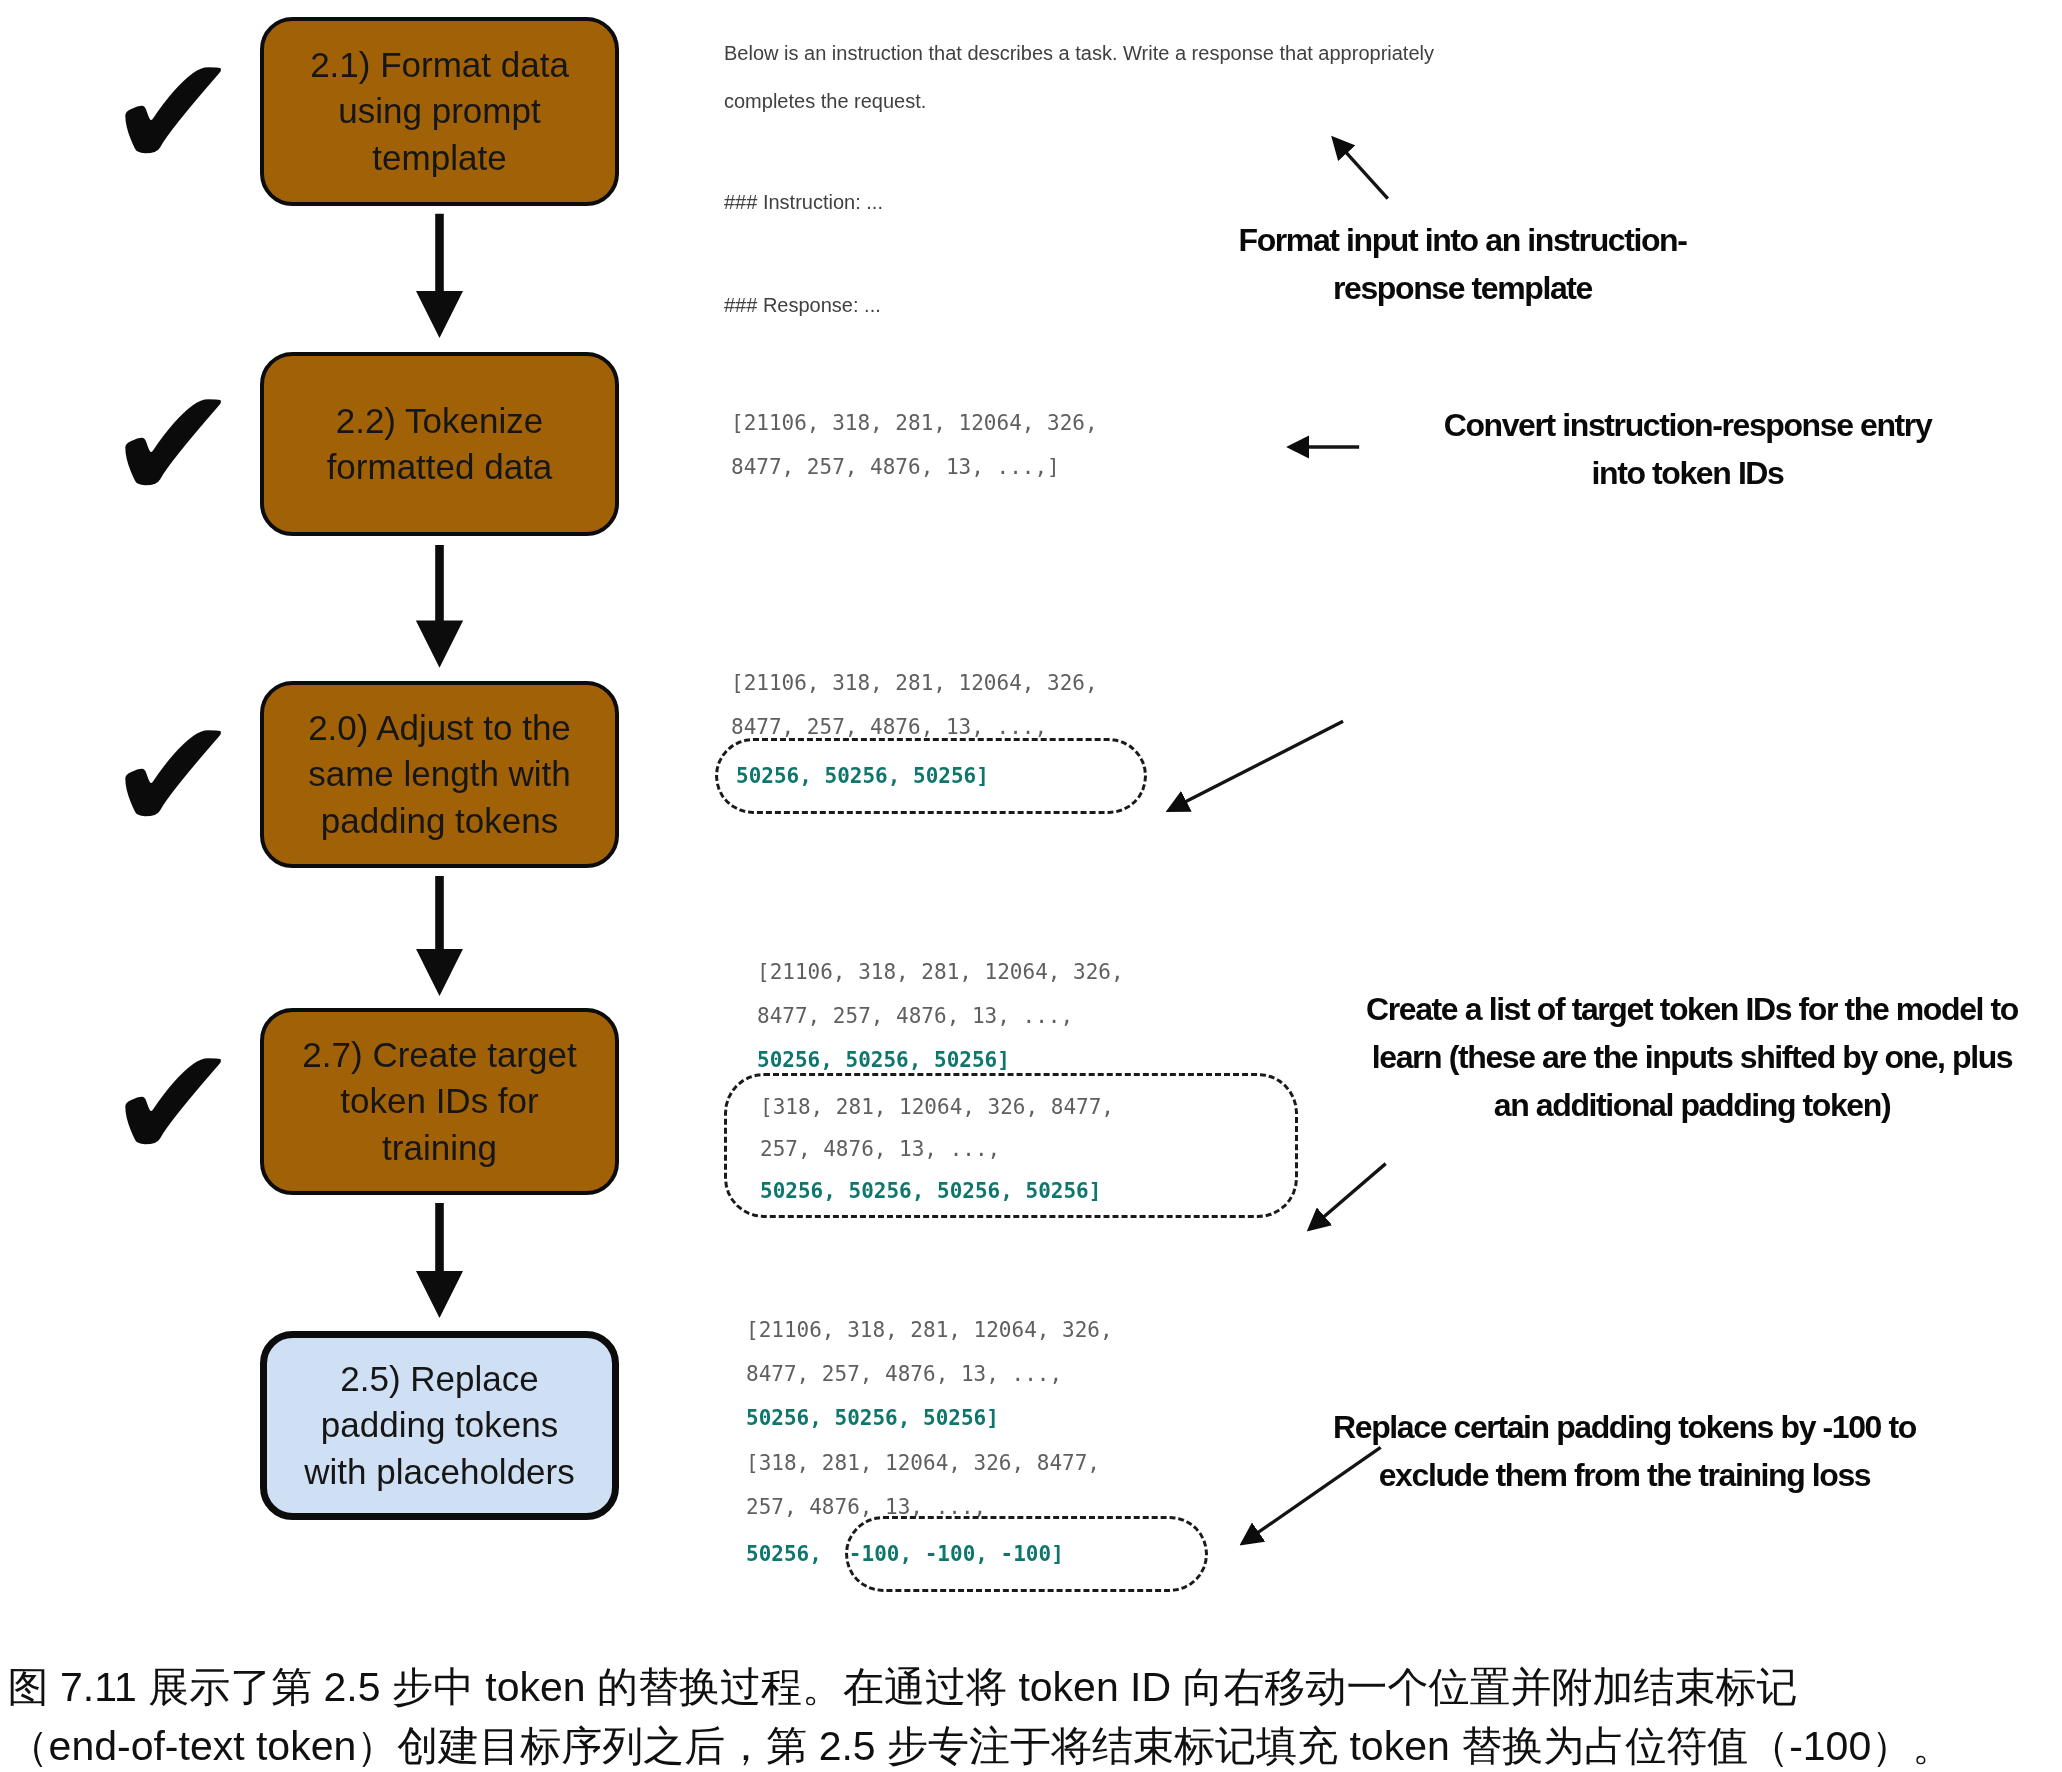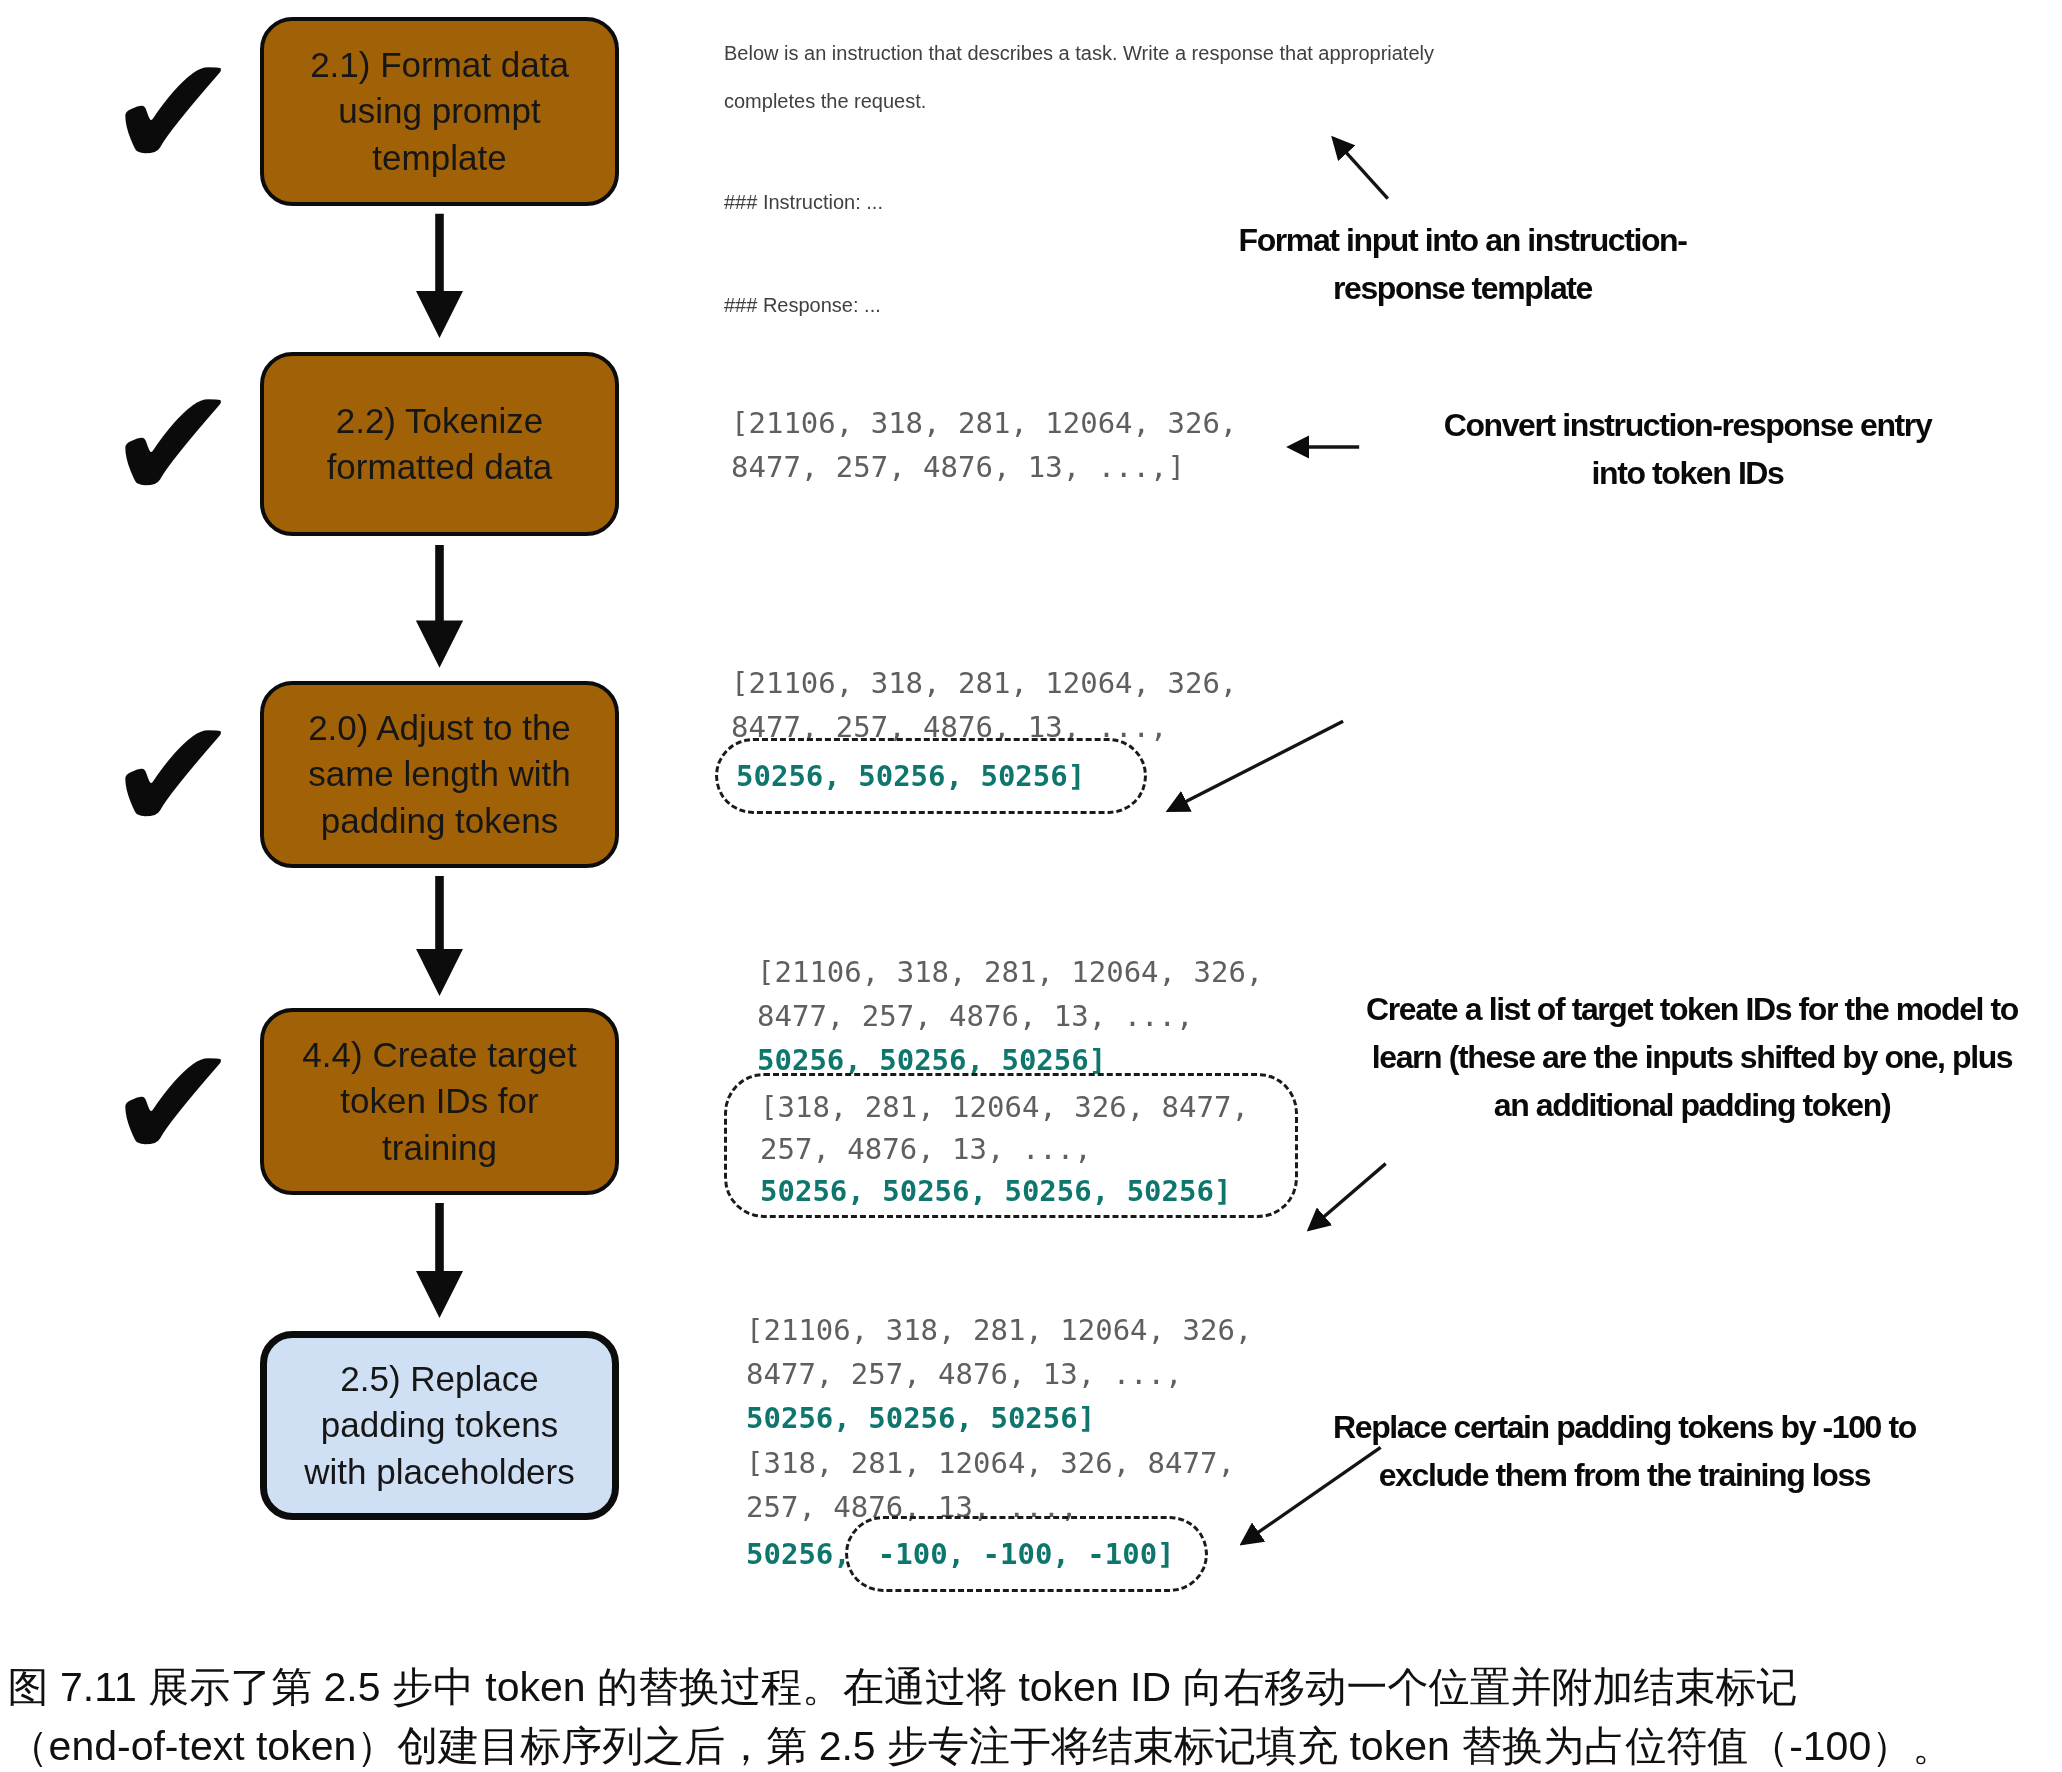--- a/index.html
+++ b/index.html
@@ -39,21 +39,21 @@
   marker path{fill:#0c0c0c;}
   
   .sans{
     position:absolute;
     font-size:20px;line-height:48px;color:#404040;
     white-space:pre-line;
   }
   .mono{
     position:absolute;
     font-family:"DejaVu Sans Mono",monospace;
-    font-size:29px;line-height:44px;
+    font-size:21px;line-height:44px;
     color:#5f5f5f;
     white-space:pre-line;
   }
   .mono-bold{
     font-weight:bold;color:#0f766e;
   }
   .dashed{
     position:absolute;box-sizing:border-box;
     border:3.8px dashed #1a1a1a;
     background:transparent;
@@ -103,21 +103,21 @@
   <div class="node" style="top:352px;height:184px">
     <div class="node-label">2.2) Tokenize
 formatted data</div>
   </div>
   <div class="node" style="top:681px;height:187px">
     <div class="node-label">2.0) Adjust to the
 same length with
 padding tokens</div>
   </div>
   <div class="node" style="top:1008px;height:187px">
-    <div class="node-label">4.4) Create target
+    <div class="node-label">2.7) Create target
 token IDs for
 training</div>
   </div>
   <div class="node node-active" style="top:1331px;height:189px">
     <div class="node-label">2.5) Replace
 padding tokens
 with placeholders</div>
   </div>
 
   <svg class="arrow flow-arrow" style="left:406px;top:210px" width="67" height="141" viewBox="0 0 70 148">

